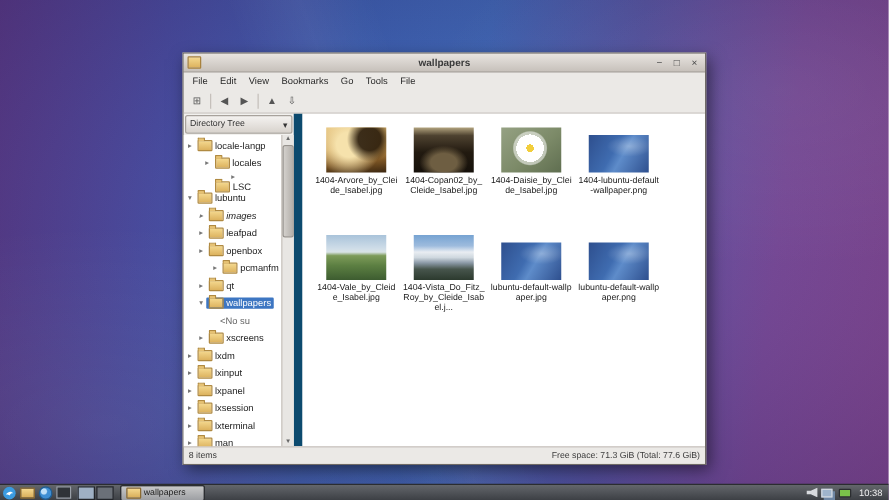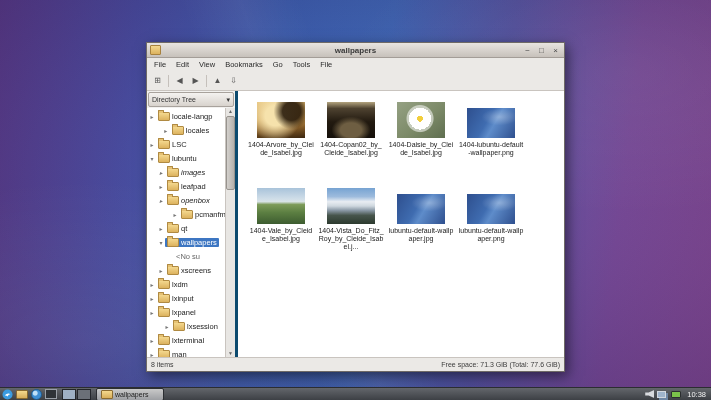--- a/index.html
+++ b/index.html
@@ -60,21 +60,21 @@
   }
   .tool-sep{width:1px;height:12px;background:#c5c0bb;margin:0 2px;}
   .path-entry{
     flex:1;height:13px;background:#fff;border:1px solid #948f89;border-radius:2px;
     font-size:7.5px;font-family:"Liberation Sans",sans-serif;
     padding:0 3px;color:#222;margin:0 2px;outline:none;
   }
   
   .win-body{flex:1;display:flex;min-height:0;}
   .sidebar{
-    width:88px;flex:0 0 88px;border-right:3px solid #0c4a6e;background:#f2f1ef;
+    width:88px;flex:0 0 88px;border-right:7px solid #0c4a6e;background:#f2f1ef;
     display:flex;flex-direction:column;min-height:0;
   }
   .sidebar-header{
     height:13px;flex:0 0 13px;margin:1px;background:linear-gradient(#f4f2f0,#d8d3cd);
     border:1px solid #a8a29c;border-radius:2px;font-size:7px;color:#333;
     display:flex;align-items:center;justify-content:space-between;padding:0 3px;
   }
   .sidebar-inner{flex:1;display:flex;min-height:0;}
   .tree{flex:1;background:#fff;overflow:hidden;padding-top:1px;}
   .tree-row{height:14px;display:flex;align-items:center;font-size:7.5px;color:#222;white-space:nowrap;}
@@ -228,21 +228,21 @@
                   <span>locale-langp</span>
                 </span>
               </div>
               <div class="tree-row" style="padding-left: 1px; justify-content: center;">
                 <span class="expander">▸</span>
                 <span class="row-content">
                   <span class="folder-icon"></span>
                   <span>locales</span>
                 </span>
               </div>
-              <div class="tree-row" style="padding-left: 1px;">
+              <div class="tree-row" style="padding-left: 1px; flex-direction: column;">
                 <span class="expander">▸</span>
                 <span class="row-content">
                   <span class="folder-icon"></span>
                   <span>LSC</span>
                 </span>
               </div>
               <div class="tree-row" style="padding-left: 1px;">
                 <span class="expander">▾</span>
                 <span class="row-content">
                   <span class="folder-icon"></span>
@@ -256,28 +256,28 @@
                   <span>images</span>
                 </span>
               </div>
               <div class="tree-row" style="padding-left: 10px;">
                 <span class="expander">▸</span>
                 <span class="row-content">
                   <span class="folder-icon"></span>
                   <span>leafpad</span>
                 </span>
               </div>
-              <div class="tree-row" style="padding-left: 10px; font-style: italic;">
+              <div class="tree-row" style="padding-left: 10px;">
                 <span class="expander">▸</span>
                 <span class="row-content">
                   <span class="folder-icon"></span>
                   <span>openbox</span>
                 </span>
               </div>
-              <div class="tree-row" style="padding-left: 24px;">
+              <div class="tree-row" style="padding-left: 10px; justify-content: flex-end;">
                 <span class="expander">▸</span>
                 <span class="row-content">
                   <span class="folder-icon"></span>
                   <span>pcmanfm</span>
                 </span>
               </div>
               <div class="tree-row" style="padding-left: 10px;">
                 <span class="expander">▸</span>
                 <span class="row-content">
                   <span class="folder-icon"></span>
@@ -318,21 +318,21 @@
                   <span>lxinput</span>
                 </span>
               </div>
               <div class="tree-row" style="padding-left: 1px;">
                 <span class="expander">▸</span>
                 <span class="row-content">
                   <span class="folder-icon"></span>
                   <span>lxpanel</span>
                 </span>
               </div>
-              <div class="tree-row" style="padding-left: 16px;">
+              <div class="tree-row" style="padding-left: 1px;">
                 <span class="expander">▸</span>
                 <span class="row-content">
                   <span class="folder-icon"></span>
                   <span>lxsession</span>
                 </span>
               </div>
               <div class="tree-row" style="padding-left: 1px;">
                 <span class="expander">▸</span>
                 <span class="row-content">
                   <span class="folder-icon"></span>

